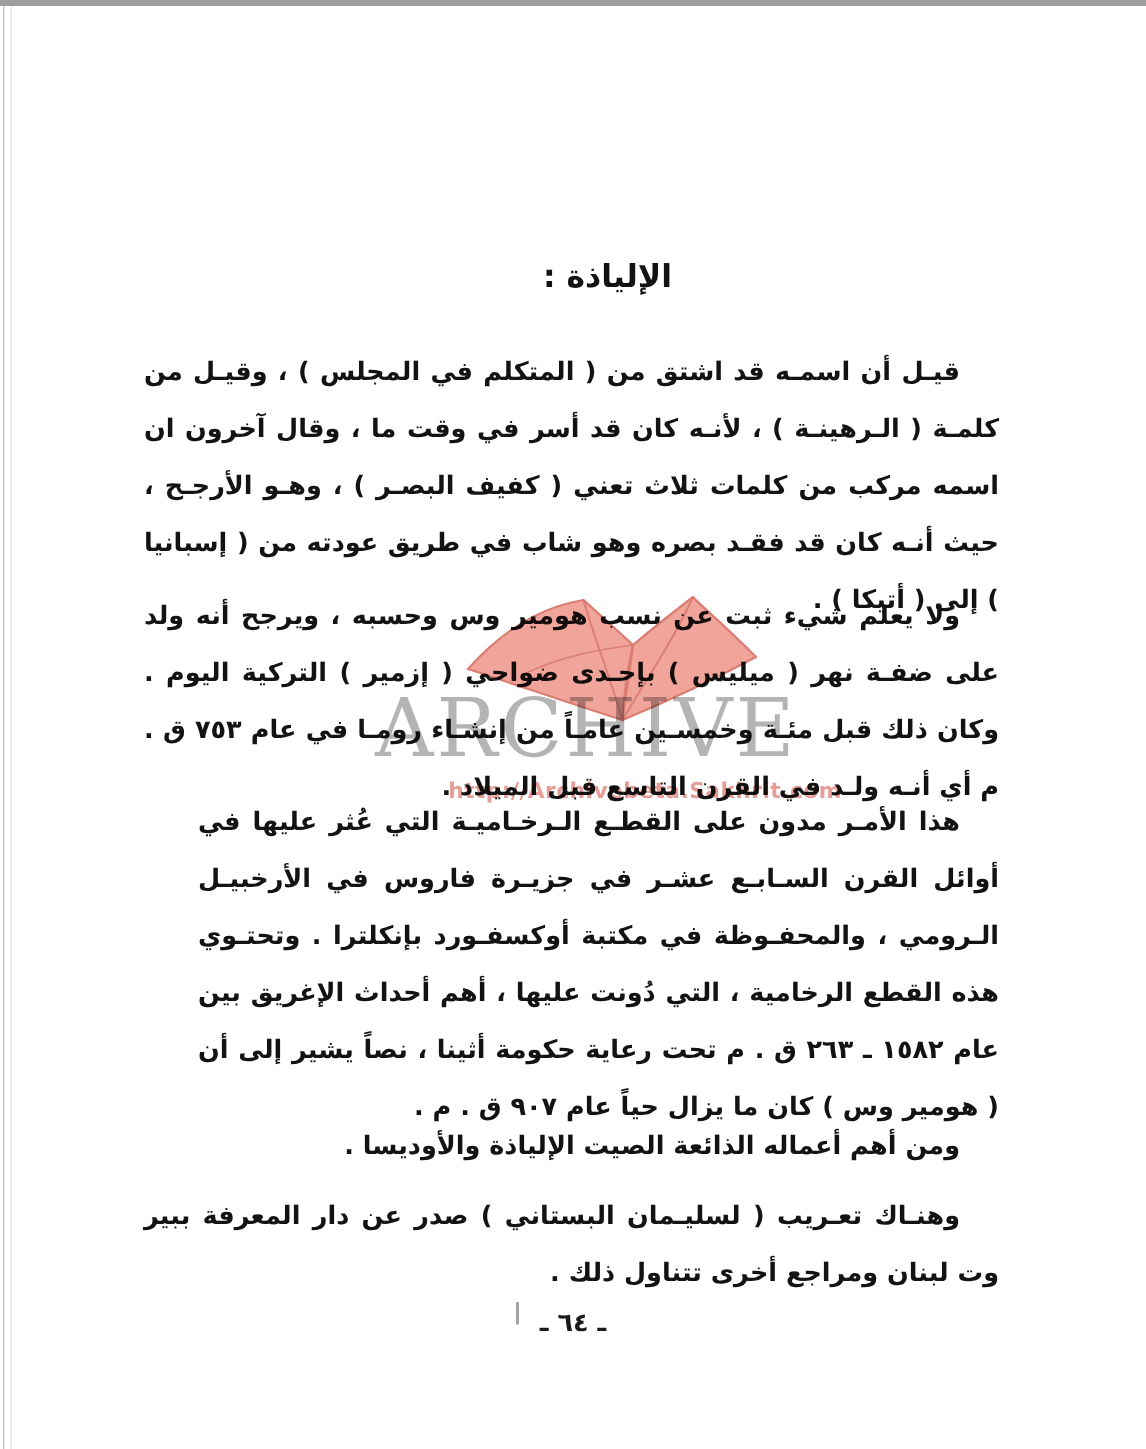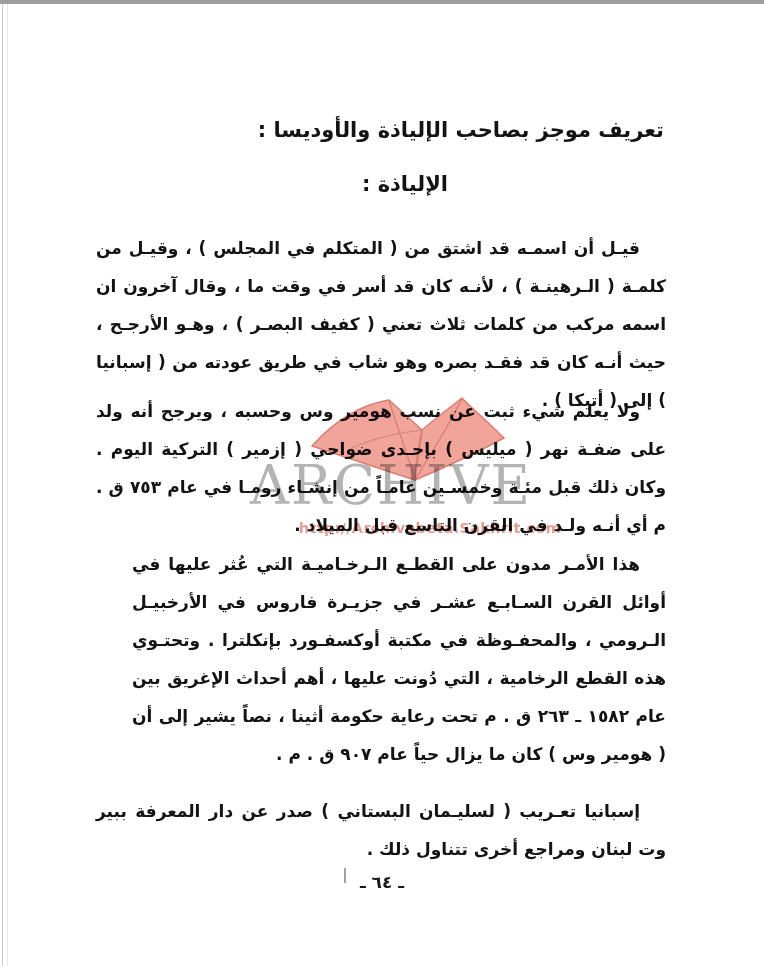--- a/index.html
+++ b/index.html
@@ -66,21 +66,21 @@
     left: 0;
     font-size: 17px;
     font-weight: bold;
     line-height: 38px;
     text-align: justify;
     text-justify: inter-word;
     text-indent: 26px;
   }
   .para-1 { top: 212px; }
   .para-2 { top: 375px; }
-  .para-3 { top: 528px; margin-left: 36px; }
+  .para-3 { top: 512px; margin-left: 36px; }
   .para-4 { top: 728px; }
   .para-5 { top: 775px; }
   .page-number {
     position: absolute;
     top: 872px;
     left: 0; right: 0;
     text-align: center;
     font-size: 17px;
     font-weight: bold;
     color: #1a1a1a;
@@ -132,32 +132,32 @@
   }
 </style>
 </head>
 <body>
 
 <div class="scan-top-band"></div>
 <div class="scan-left-line-1"></div>
 <div class="scan-left-line-2"></div>
 
 <div class="page">
-  <div class="heading">تعريف موجز بصاحب الإلياذة والأوديسا :</div>
 
   <div class="subheading">الإلياذة :</div>
 
   <p class="para para-1">قيـل أن اسمـه قد اشتق من ( المتكلم في المجلس ) ، وقيـل من كلمـة ( الـرهينـة ) ، لأنـه كان قد أسر في وقت ما ، وقال آخرون ان اسمه مركب من كلمات ثلاث تعني ( كفيف البصـر ) ، وهـو الأرجـح ، حيث أنـه كان قد فقـد بصره وهو شاب في طريق عودته من ( إسبانيا ) إلى ( أتيكا ) .</p>
 
   <p class="para para-2">ولا يعلم شيء ثبت عن نسب هومير وس وحسبه ، ويرجح أنه ولد على ضفـة نهر ( ميليس ) بإحـدى ضواحي ( إزمير ) التركية اليوم . وكان ذلك قبل مئـة وخمسـين عامـاً من إنشـاء رومـا في عام ٧٥٣ ق . م أي أنـه ولـد في القرن التاسع قبل الميلاد .</p>
 
   <p class="para para-3">هذا الأمـر مدون على القطـع الـرخـاميـة التي عُثر عليها في أوائل القرن السـابـع عشـر في جزيـرة فاروس في الأرخبيـل الـرومي ، والمحفـوظة في مكتبة أوكسفـورد بإنكلترا . وتحتـوي هذه القطع الرخامية ، التي دُونت عليها ، أهم أحداث الإغريق بين عام ١٥٨٢ ـ ٢٦٣ ق . م تحت رعاية حكومة أثينا ، نصاً يشير إلى أن ( هومير وس ) كان ما يزال حياً عام ٩٠٧ ق . م .</p>
 
+  <p class="para para-4">ومن أهم أعماله الذائعة الصيت الإلياذة والأوديسا .</p>
 
-  <p class="para para-5">إسبانيا تعـريب ( لسليـمان البستاني ) صدر عن دار المعرفة ببير وت لبنان ومراجع أخرى تتناول ذلك .</p>
+  <p class="para para-5">وهنـاك تعـريب ( لسليـمان البستاني ) صدر عن دار المعرفة ببير وت لبنان ومراجع أخرى تتناول ذلك .</p>
 </div>
 
 <div class="page-number-tick"></div>
 <div class="page-number">ـ ٦٤ ـ</div>
 
 <svg class="wm-logo" viewBox="0 0 196 86" xmlns="http://www.w3.org/2000/svg">
   <path stroke="#d4675c" stroke-width="1.5" d="M2,49 C28,20 54,7 79,3 C90,13 101,23 112,33 C108,50 106,66 105,83 C70,72 36,60 2,49 Z" fill="#ee9488"></path>
   <path stroke="#d4675c" stroke-width="1.5" d="M194,41 C168,15 155,5 152,1 C139,11 125,22 112,33 C110,50 107,66 105,83 C136,70 166,56 194,41 Z" fill="#ee9488"></path>
   <path fill="none" stroke-width="1.3" d="M79,3 C86,28 96,52 105,83" stroke="#d4675c"></path>
   <path fill="none" stroke-width="1.3" d="M152,1 C140,28 122,54 105,83" stroke="#d4675c"></path>

